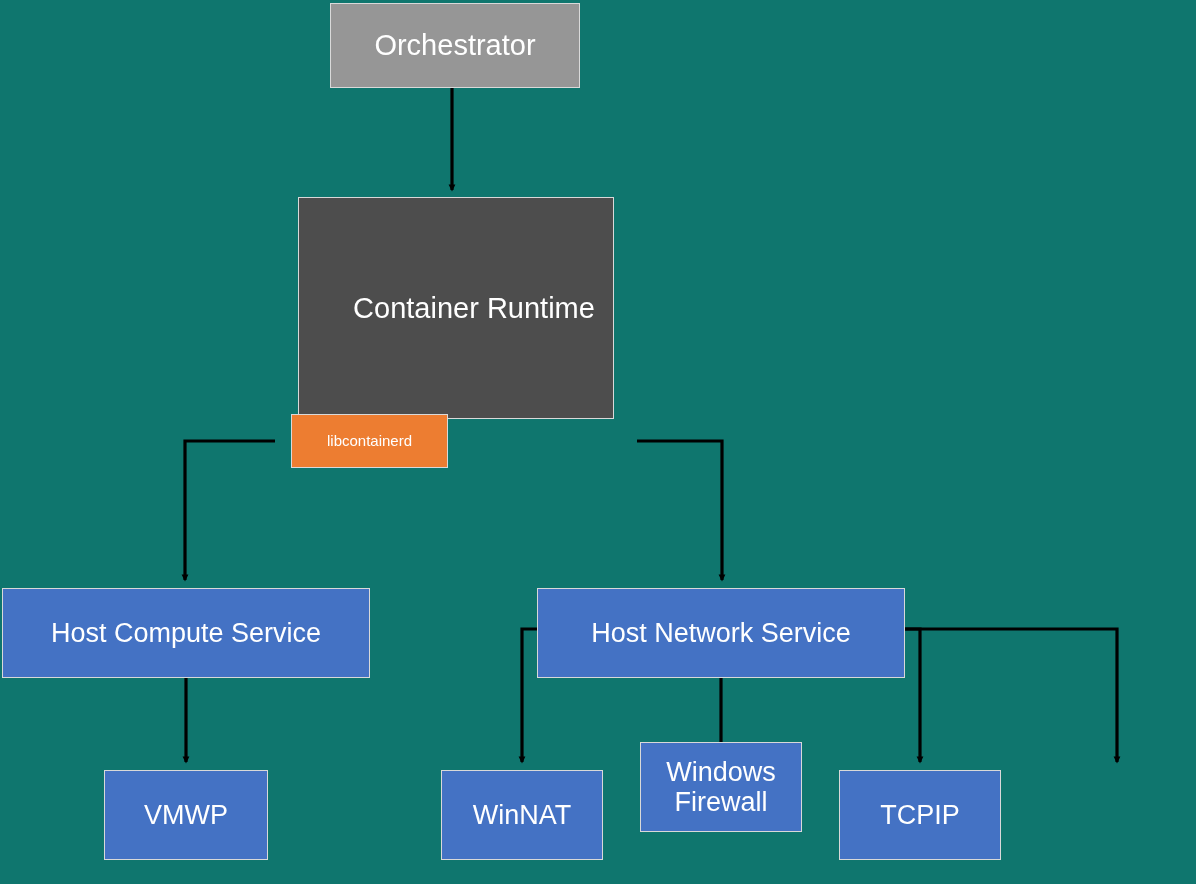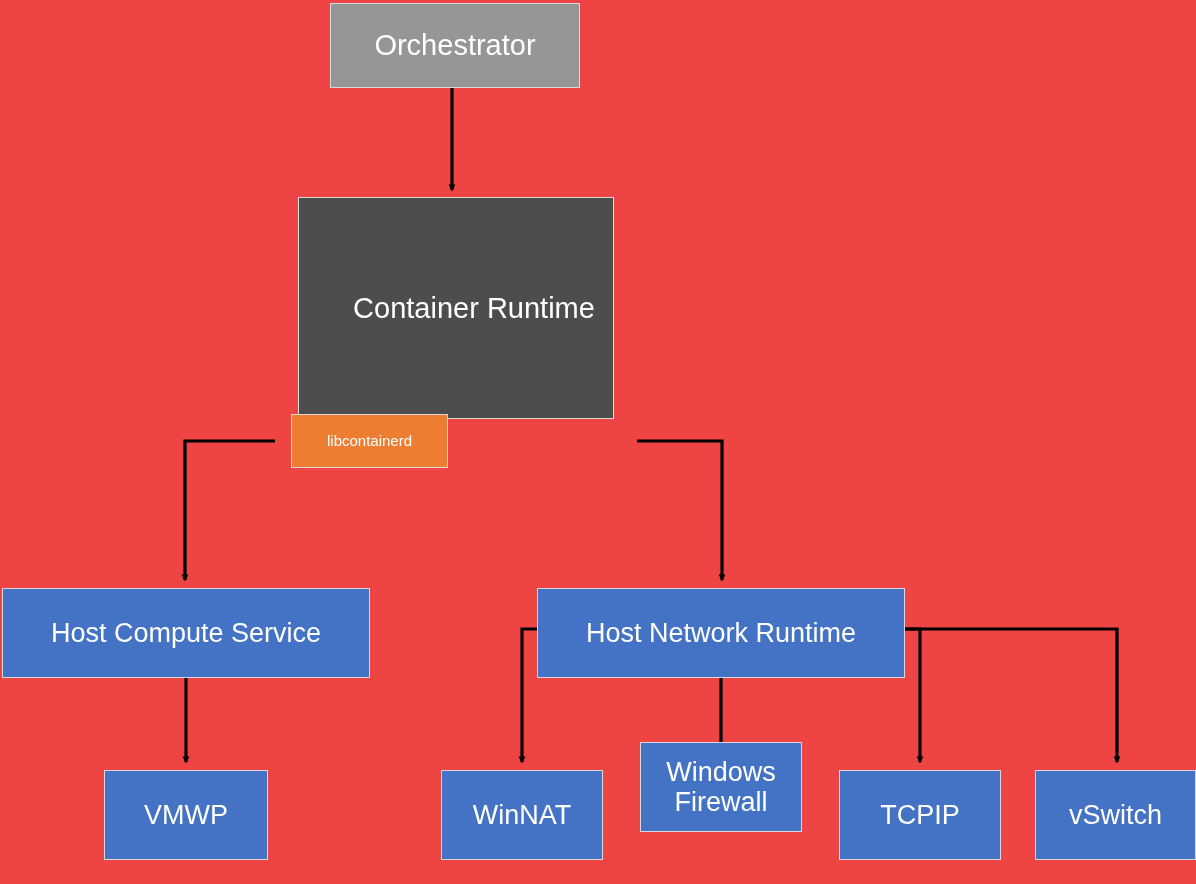--- a/index.html
+++ b/index.html
@@ -62,21 +62,21 @@
   .node-vfp {
     background: #ed7d31;
     font-size: 19px;
   }
   .z-base  { z-index: 1; }
   .z-over  { z-index: 3; }
 </style>
 </head>
 <body>
 
-<div id="diagram" style="width: 1196px; height: 884px; background: #ef4444;">
+<div id="diagram" style="width: 1196px; height: 884px; background: #0f766e;">
 
   <svg id="edges" viewBox="0 0 1196 884">
     <defs>
       <marker id="arrowhead" markerWidth="9" markerHeight="9" refX="5.6" refY="4" orient="auto" markerUnits="userSpaceOnUse">
         <path d="M 0 0.6 L 7 4 L 0 7.4 z" fill="#000000"></path>
       </marker>
     </defs>
     <g fill="none" stroke="#000000" stroke-width="3.2" marker-end="url(#arrowhead)">
       <path d="M 452 88 L 452 190"></path>
       <path d="M 275 441 L 185 441 L 185 580"></path>
@@ -91,27 +91,26 @@
 
   <div class="node node-orchestrator z-base" style="left: 330px; top: 3px; width: 250px; height: 85px;">Orchestrator</div>
 
   <div class="node node-runtime z-base" style="left: 298px; top: 197px; width: 316px; height: 222px; padding-left: 36px;">Container Runtime</div>
 
   <div class="node node-lib z-over" style="left: 275px; top: 414px; width: 157px; height: 54px;">libcontainerd</div>
 
 
   <div class="node node-service z-over" style="left: 2px; top: 588px; width: 368px; height: 90px;">Host Compute Service</div>
 
-  <div class="node node-service z-over" style="left: 537px; top: 588px; width: 368px; height: 90px;">Host Network Runtime</div>
+  <div class="node node-service z-over" style="left: 537px; top: 588px; width: 368px; height: 90px;">Host Network Service</div>
 
   <div class="node node-leaf z-over" style="left: 104px; top: 770px; width: 164px; height: 90px;">VMWP</div>
 
   <div class="node node-leaf z-over" style="left: 441px; top: 770px; width: 162px; height: 90px;">WinNAT</div>
 
   <div class="node node-leaf z-over" style="left: 640px; top: 742px; width: 162px; height: 90px;">Windows
 Firewall</div>
 
   <div class="node node-leaf z-over" style="left: 839px; top: 770px; width: 162px; height: 90px;">TCPIP</div>
 
-  <div class="node node-leaf z-over" style="left: 1035px; top: 770px; width: 161px; height: 90px;">vSwitch</div>
 
 
 </div>
 
 </body></html>

